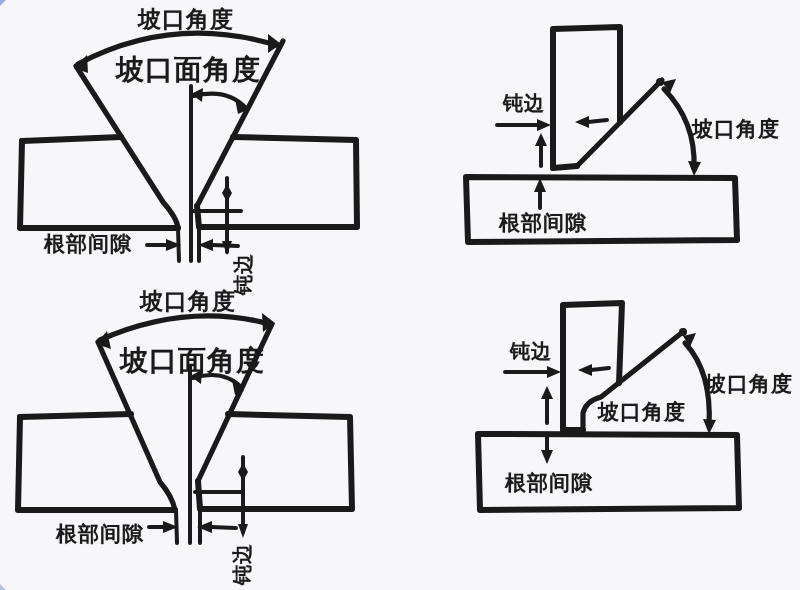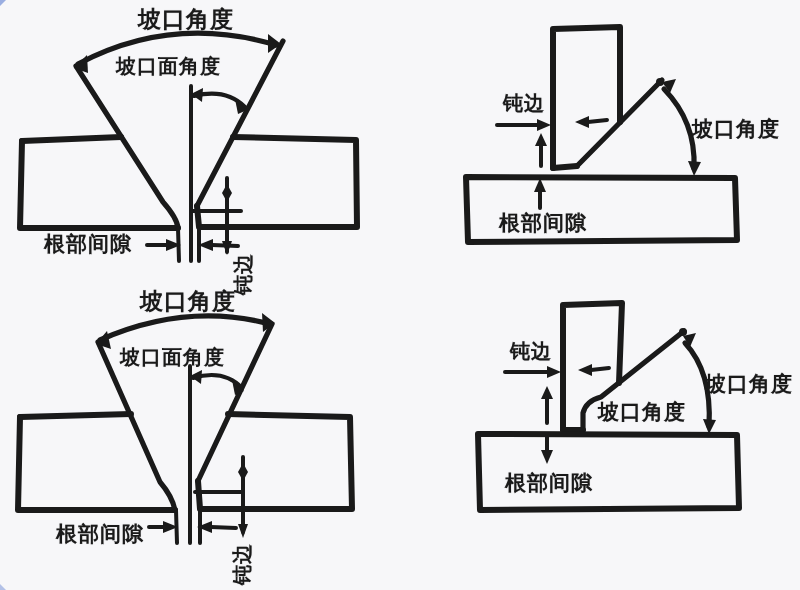--- a/index.html
+++ b/index.html
@@ -18,21 +18,21 @@
   svg.lineart path, svg.lineart line{
     fill:none;stroke:var(--ink);stroke-linecap:round;stroke-linejoin:round;
   }
   svg.lineart polygon, svg.lineart circle{fill:var(--ink);stroke:none;}
   .w6{stroke-width:6px;} .w5{stroke-width:5.2px;} .w4{stroke-width:4px;}
   .lbl{
     position:absolute;color:var(--ink);font-weight:700;
     white-space:nowrap;letter-spacing:1px;line-height:1;
     text-shadow:0 0 1px rgba(0,0,0,.25);
   }
-  .fs23{font-size:23px;} .fs22{font-size:20px;} .fs21{font-size:21px;} .fs20{font-size:20px;}
+  .fs23{font-size:23px;} .fs22{font-size:28px;} .fs21{font-size:21px;} .fs20{font-size:20px;}
   .rot{
     transform:translate(-50%,-50%) rotate(-90deg);
     transform-origin:center center;
   }
   .corner{position:absolute;width:6px;height:6px;}
   .corner-tl{left:0;top:0;background:var(--accent);clip-path:polygon(0 0,100% 0,0 100%);opacity:.75;}
   .corner-bl{left:0;bottom:0;background:var(--accent);clip-path:polygon(0 0,0 100%,100% 100%);opacity:.55;}
 </style>
 </head>
 <body>

